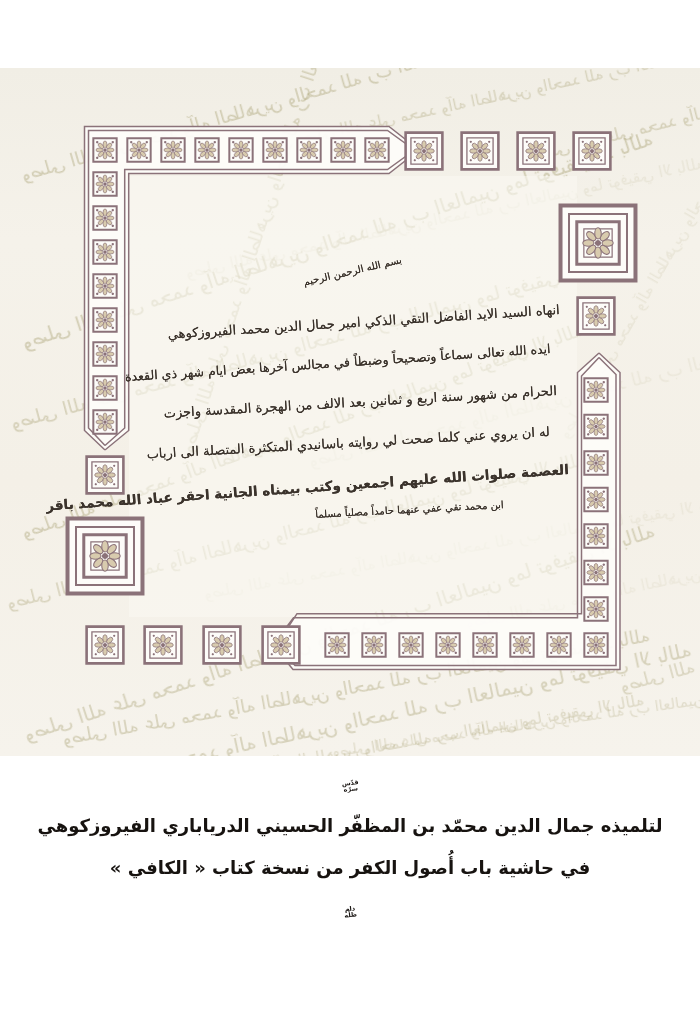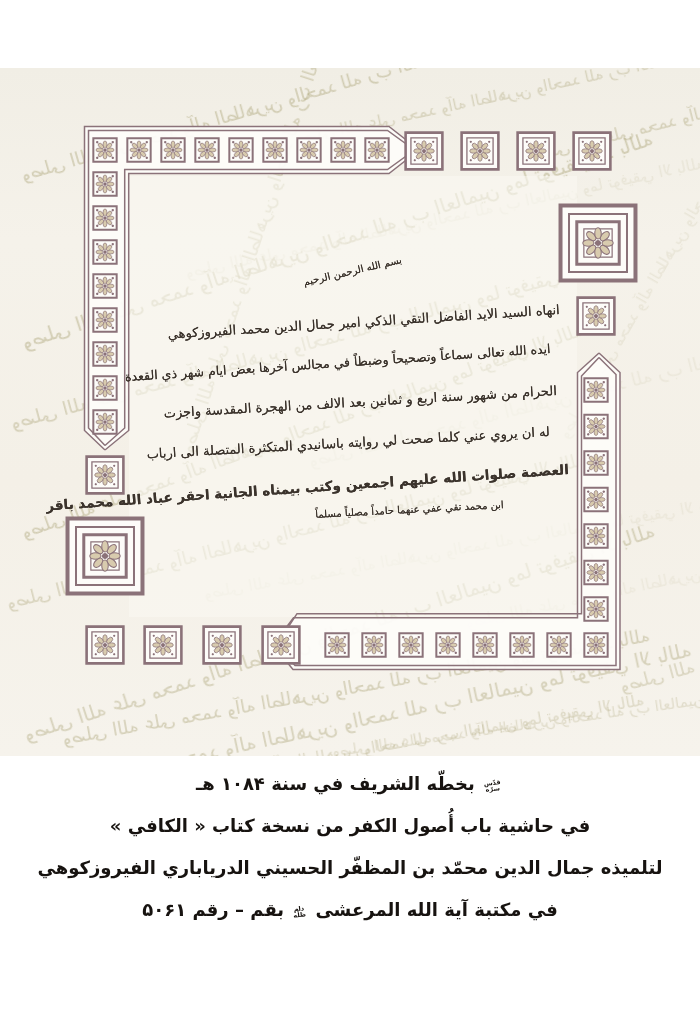--- a/index.html
+++ b/index.html
@@ -189,27 +189,24 @@
     <div class="ms-line ms-bold" style="right:131px;top:461px;font-size:13.5px;transform:rotate(-4deg);">العصمة صلوات الله عليهم اجمعين وكتب بيمناه الجانية احقر عباد الله محمد باقر</div>
     <div class="ms-line" style="right:196px;top:499px;font-size:10px;letter-spacing:.5px;transform:rotate(-3deg);">ابن محمد تقي عفي عنهما حامداً مصلياً مسلماً</div>
   </div>
 
   <div class="caption">
     <div class="cap-line">
       <span class="honorific">
         <span>قدّس</span>
         <span>سرّه</span>
       </span>
-      <span>بخطّه الشريف في سنة ۱۰۸۴ هـ</span>
     </div>
+    <div class="cap-line">لتلميذه جمال الدين محمّد بن المظفّر الحسيني الدرياباري الفيروزكوهي</div>
     <div class="cap-line">في حاشية باب أُصول الكفر من نسخة كتاب « الكافي »</div>
-    <div class="cap-line">لتلميذه جمال الدين محمّد بن المظفّر الحسيني الدرياباري الفيروزكوهي</div>
     <div class="cap-line">
-      <span>في مكتبة آية الله المرعشى</span>
       <span class="honorific">
         <span>دام</span>
         <span>ظلّه</span>
       </span>
-      <span>بقم – رقم ۵۰۶۱</span>
     </div>
   </div>
 
 </div>
 
 </body></html>

